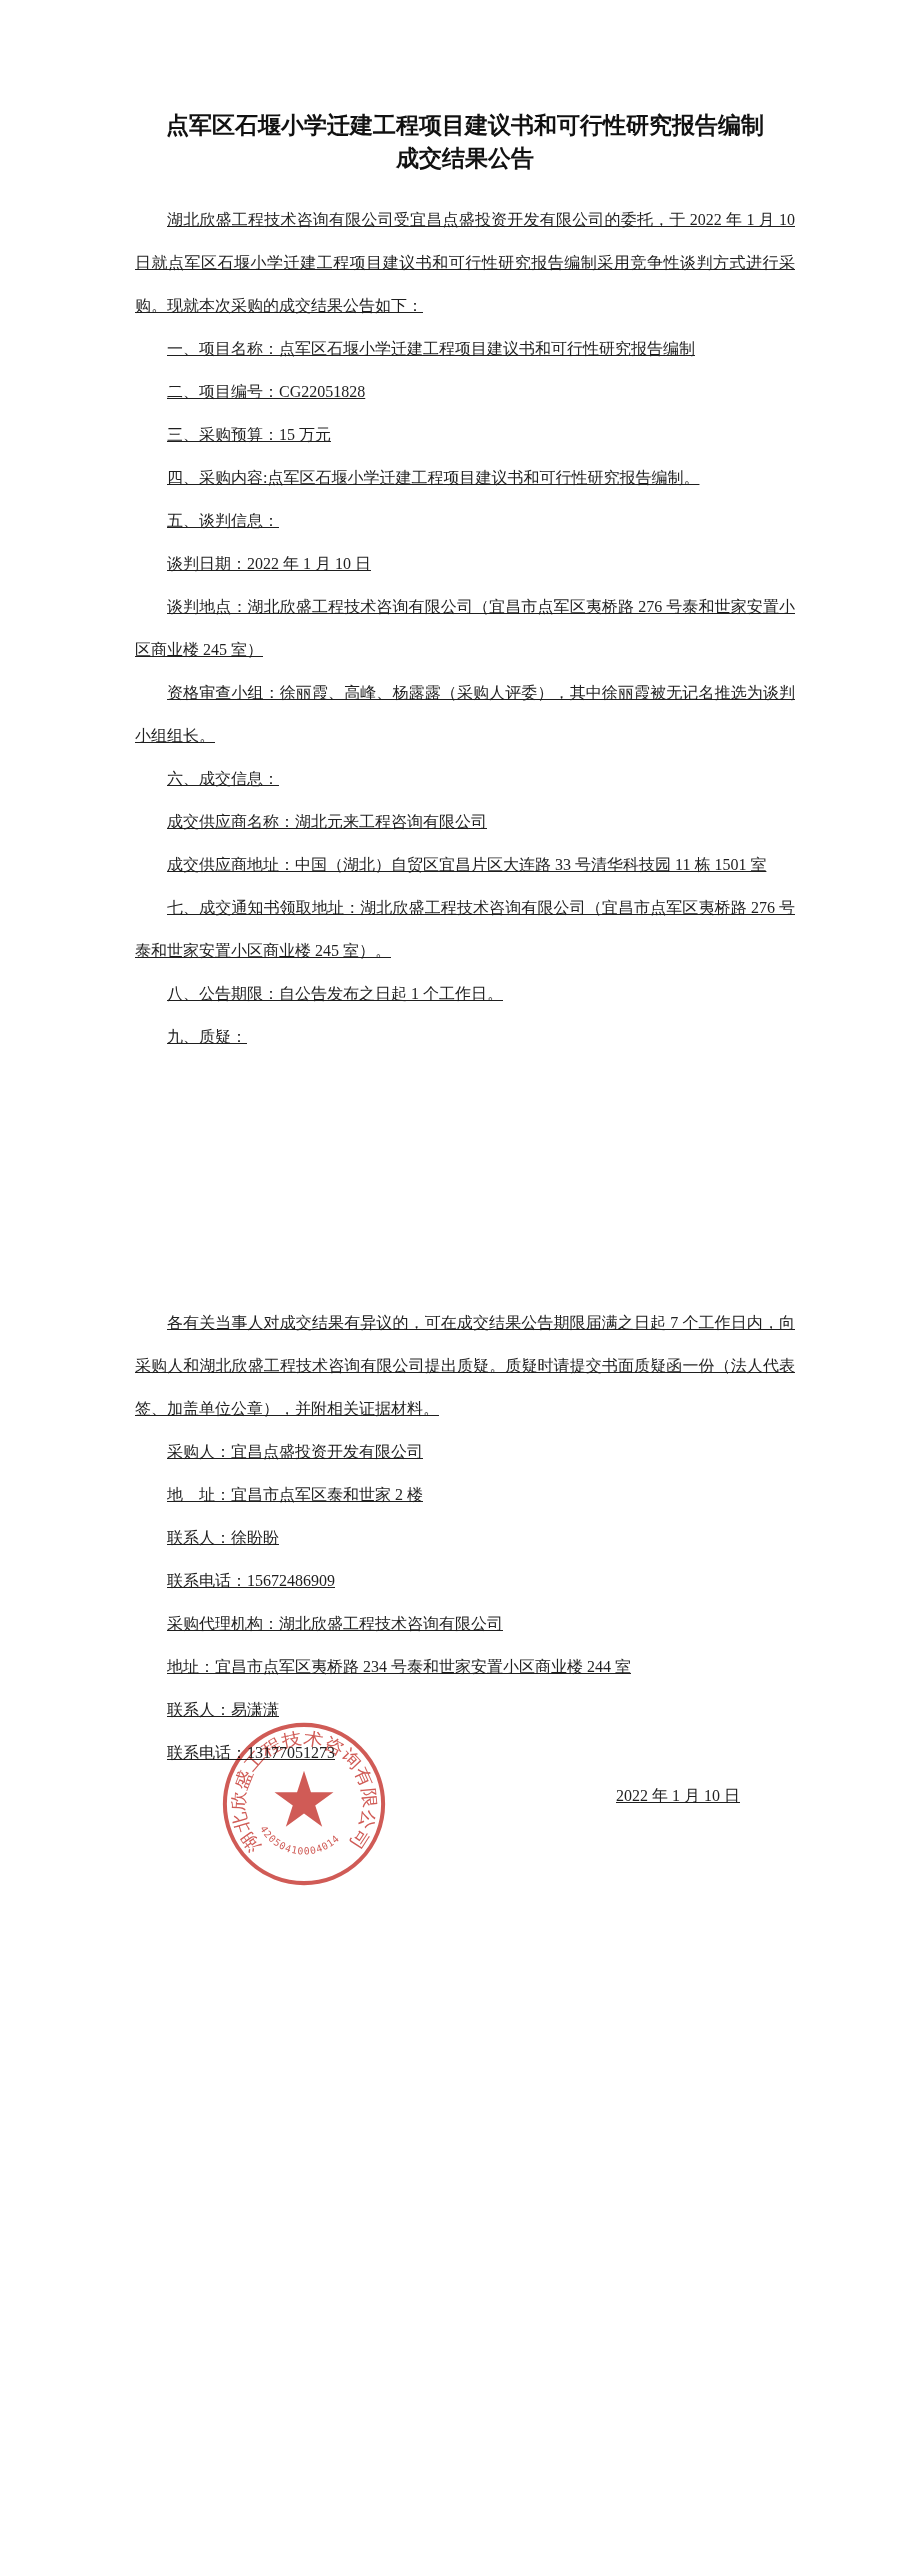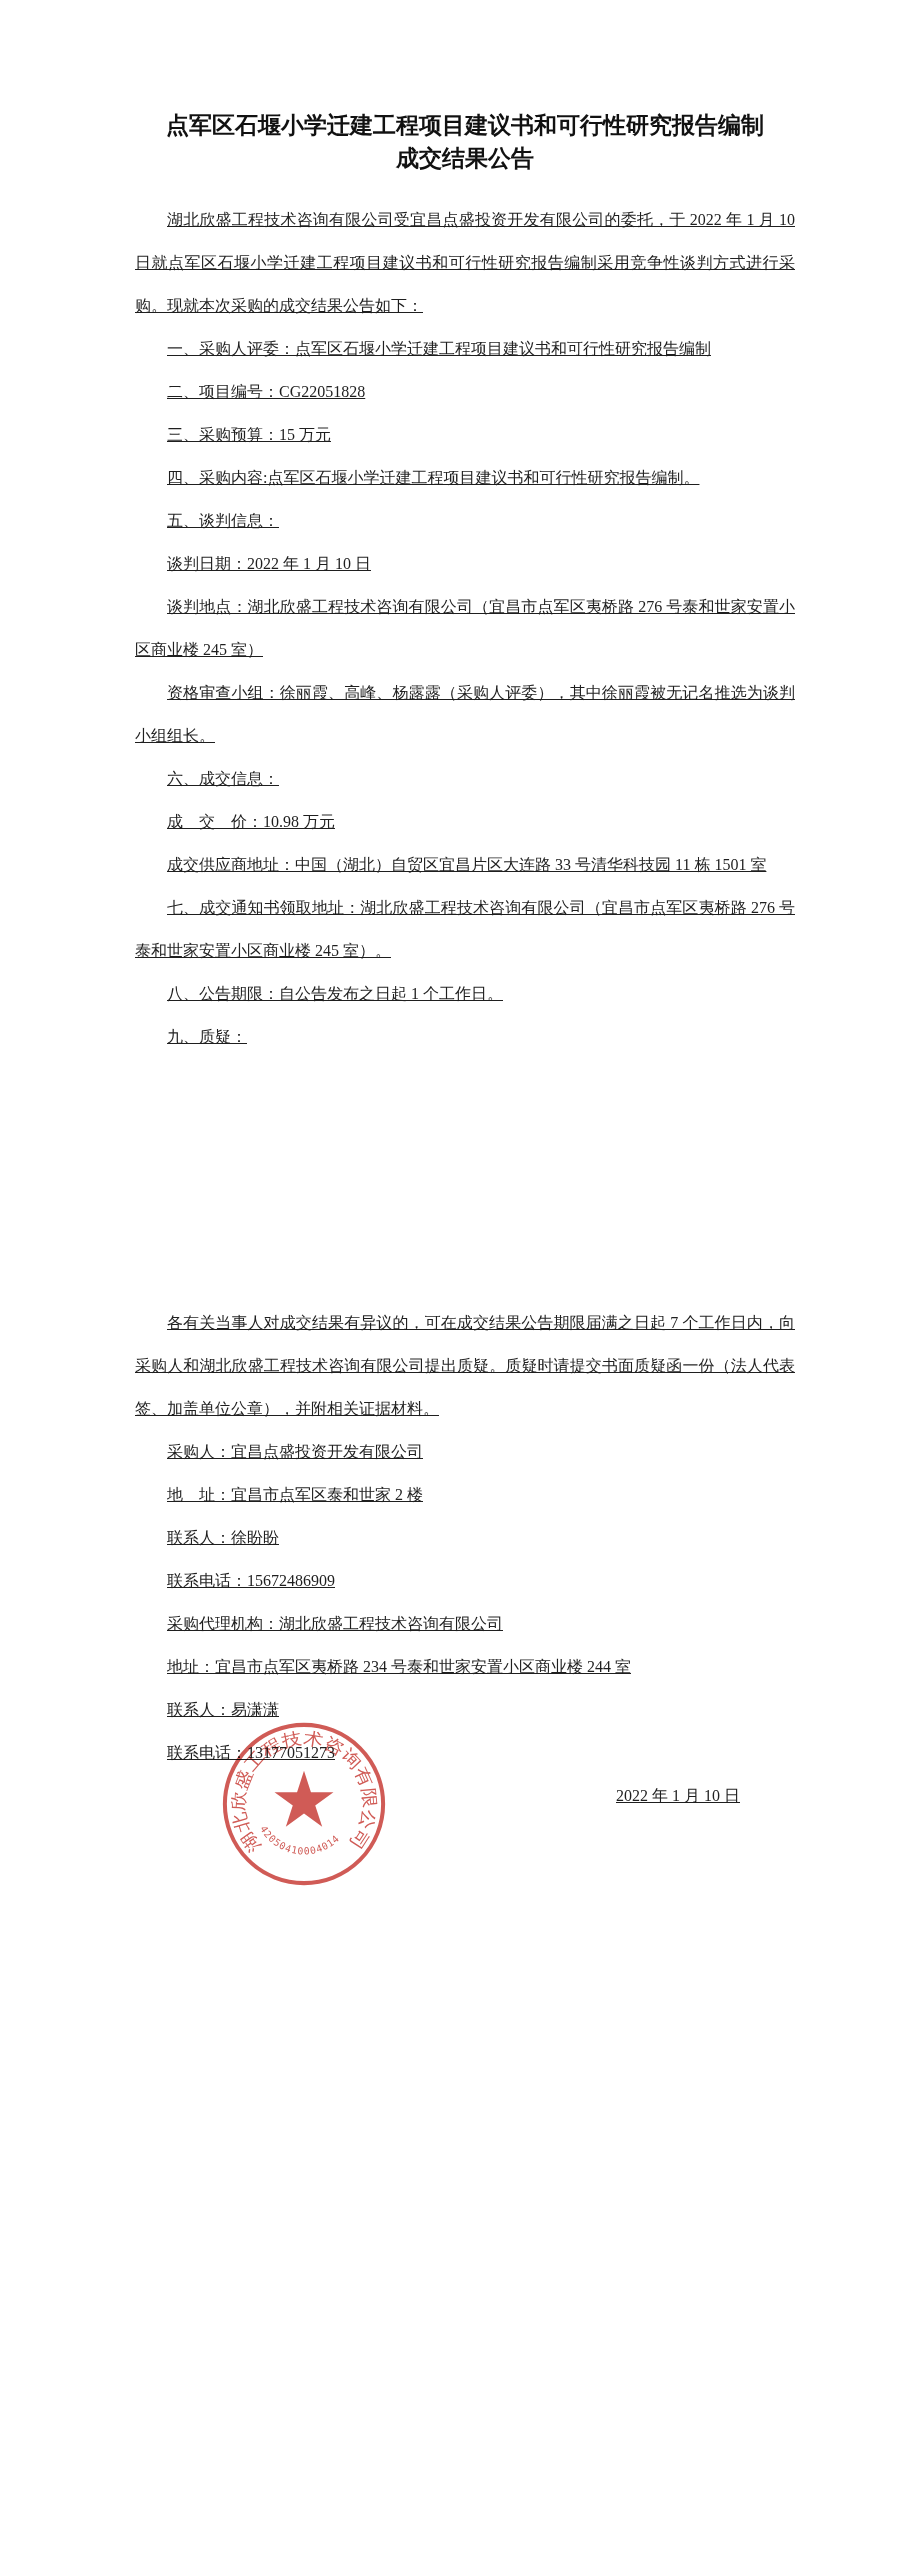--- a/index.html
+++ b/index.html
@@ -65,40 +65,40 @@
     <h1 class="title">
       <span class="t-line">点军区石堰小学迁建工程项目建议书和可行性研究报告编制</span>
       <span class="t-line">成交结果公告</span>
     </h1>
 
     <div class="body">
       <p class="para">湖北欣盛工程技术咨询有限公司受宜昌点盛投资开发有限公司的委托，于 2022 年 1 月 10 日就点军区石堰小学迁建工程项目建议书和可行性研究报告编制采用竞争性谈判方式进行采购。现就本次采购的成交结果公告如下：</p>
 
       <div>
 
-          <p class="para">一、采购人评委：点军区石堰小学迁建工程项目建议书和可行性研究报告编制</p>
+          <p class="para">一、项目名称：点军区石堰小学迁建工程项目建议书和可行性研究报告编制</p>
 
           <p class="para">二、项目编号：CG22051828</p>
 
           <p class="para">三、采购预算：15 万元</p>
 
           <p class="para">四、采购内容:点军区石堰小学迁建工程项目建议书和可行性研究报告编制。</p>
 
           <p class="para">五、谈判信息：</p>
 
           <p class="para">谈判日期：2022 年 1 月 10 日</p>
 
           <p class="para">谈判地点：湖北欣盛工程技术咨询有限公司（宜昌市点军区夷桥路 276 号泰和世家安置小区商业楼 245 室）</p>
 
           <p class="para">资格审查小组：徐丽霞、高峰、杨露露（采购人评委），其中徐丽霞被无记名推选为谈判小组组长。</p>
 
           <p class="para">六、成交信息：</p>
 
+          <p class="para">成交供应商名称：湖北元来工程咨询有限公司</p>
 
-          <p class="para">成　交　价：10.98 万元</p>
 
           <p class="para">成交供应商地址：中国（湖北）自贸区宜昌片区大连路 33 号清华科技园 11 栋 1501 室</p>
 
           <p class="para">七、成交通知书领取地址：湖北欣盛工程技术咨询有限公司（宜昌市点军区夷桥路 276 号泰和世家安置小区商业楼 245 室）。</p>
 
           <p class="para">八、公告期限：自公告发布之日起 1 个工作日。</p>
 
           <p class="para">九、质疑：</p>
         </div>
 

